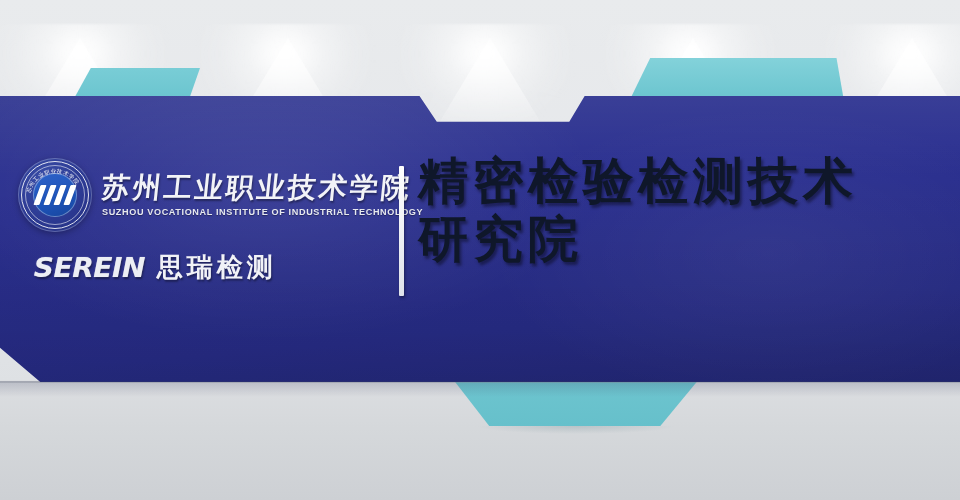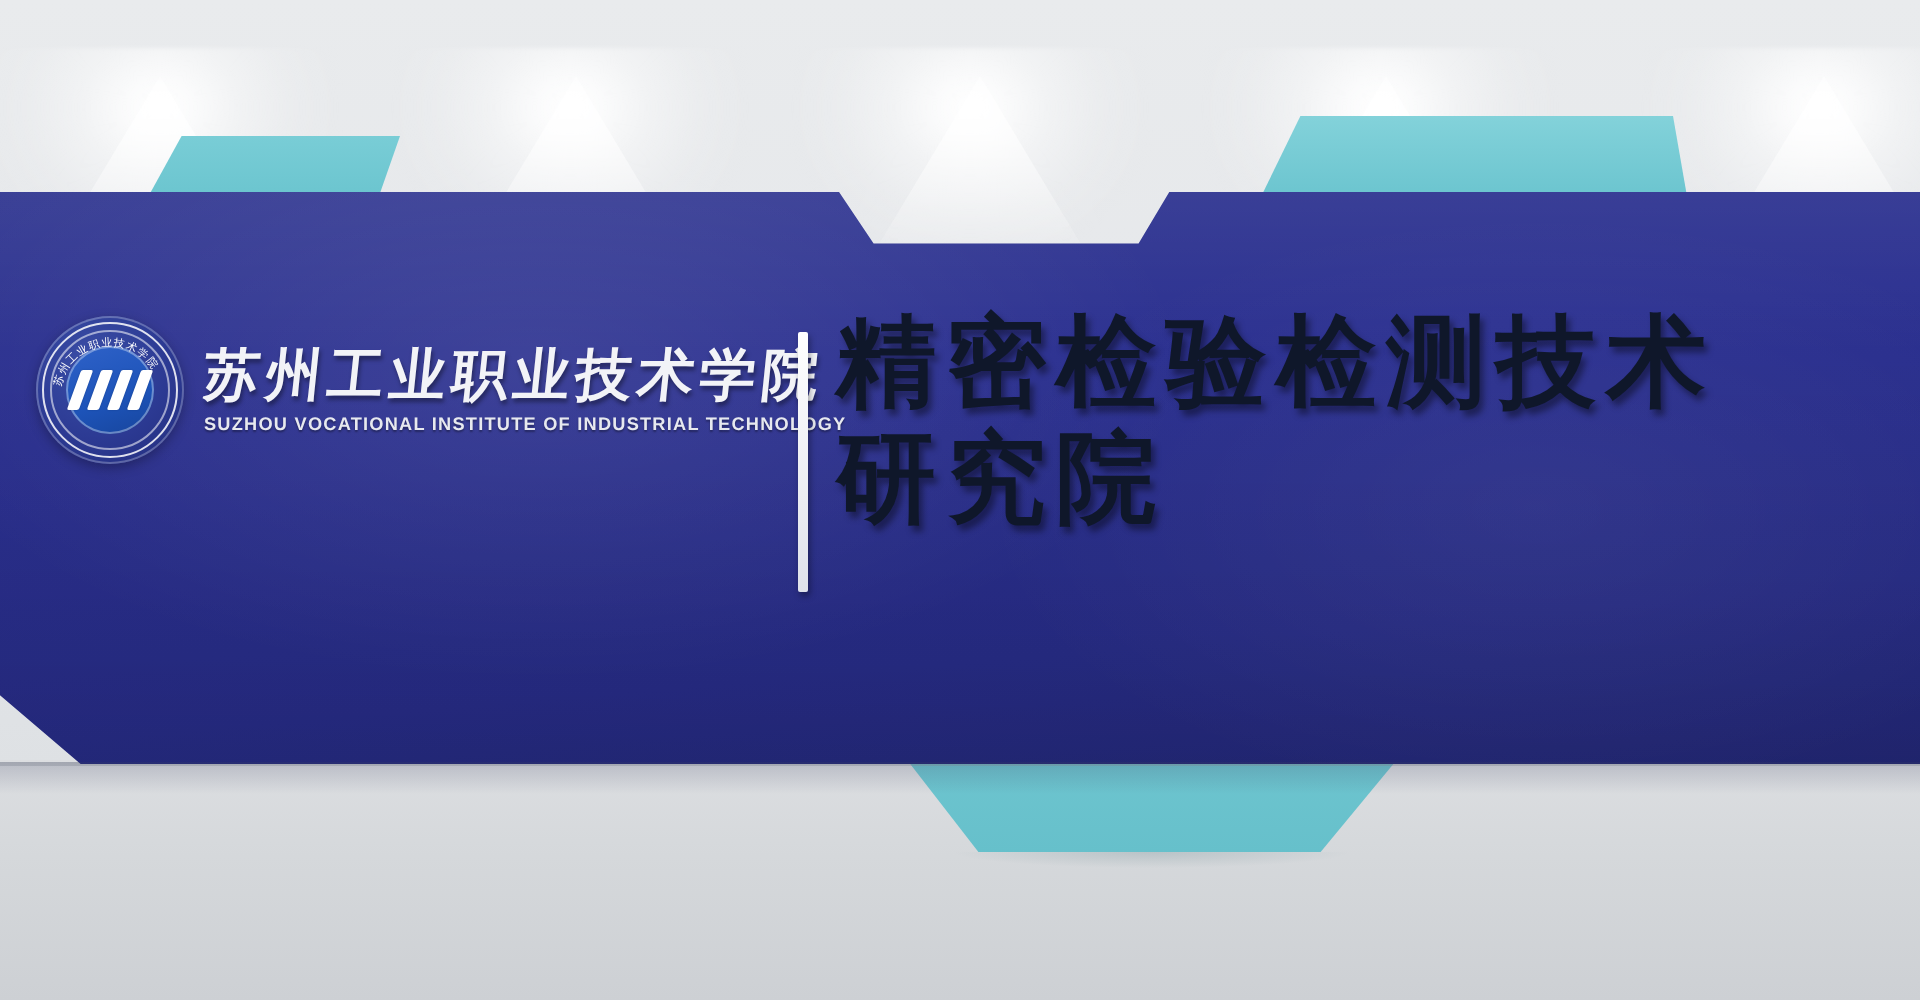--- a/index.html
+++ b/index.html
@@ -297,20 +297,24 @@
             <textPath href="#arcpath" startOffset="6%">苏州工业职业技术学院</textPath>
           </text>
         </svg>
       </div>
       <div class="uni-text">
         <div class="uni-cn">苏州工业职业技术学院</div>
         <div class="uni-en">SUZHOU VOCATIONAL INSTITUTE OF INDUSTRIAL TECHNOLOGY</div>
       </div>
     </div>
 
+    <div class="serein-row">
+      <div class="serein-en">SEREIN</div>
+      <div class="serein-cn">思瑞检测</div>
+    </div>
   </div>
 
   <div class="divider"></div>
 
   <div class="title">
     <span>精密检验检测技术</span>
     <span class="l2">研究院</span>
   </div>
 
   <div class="panel-shadow"></div>

